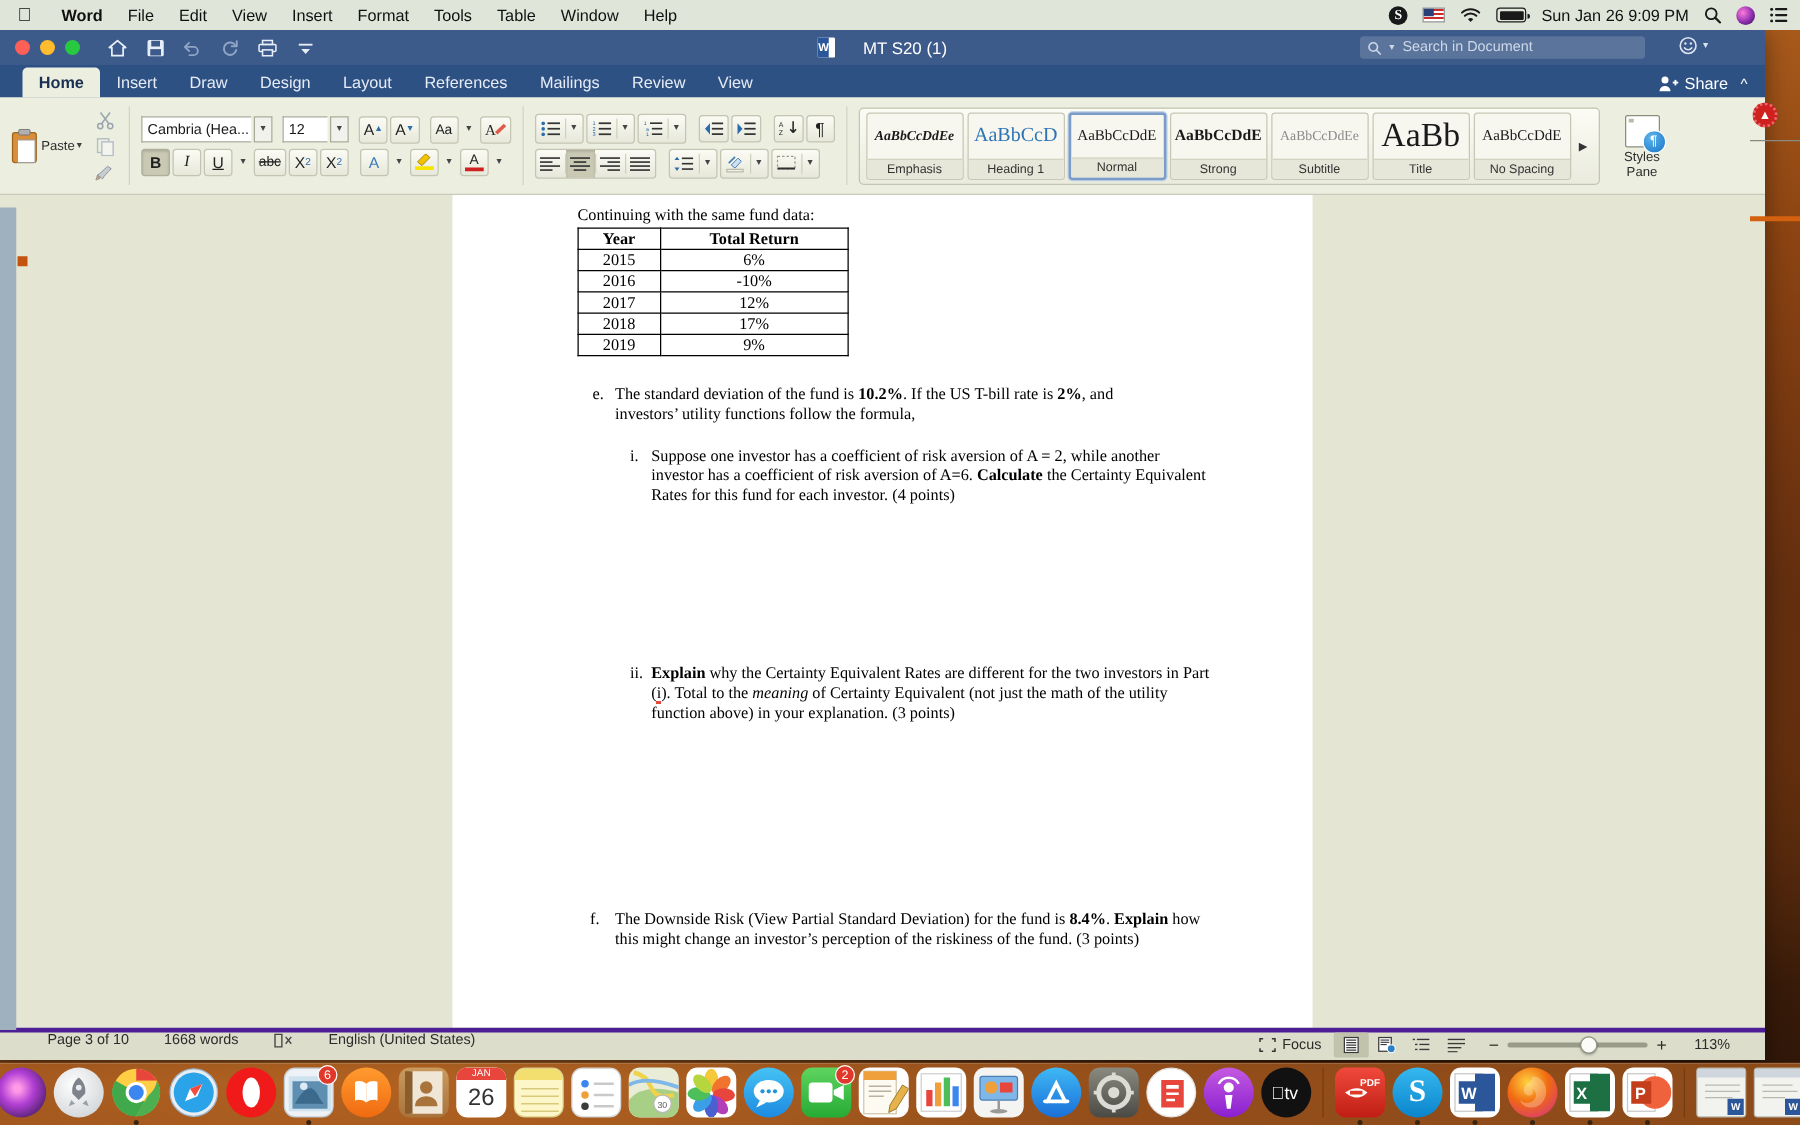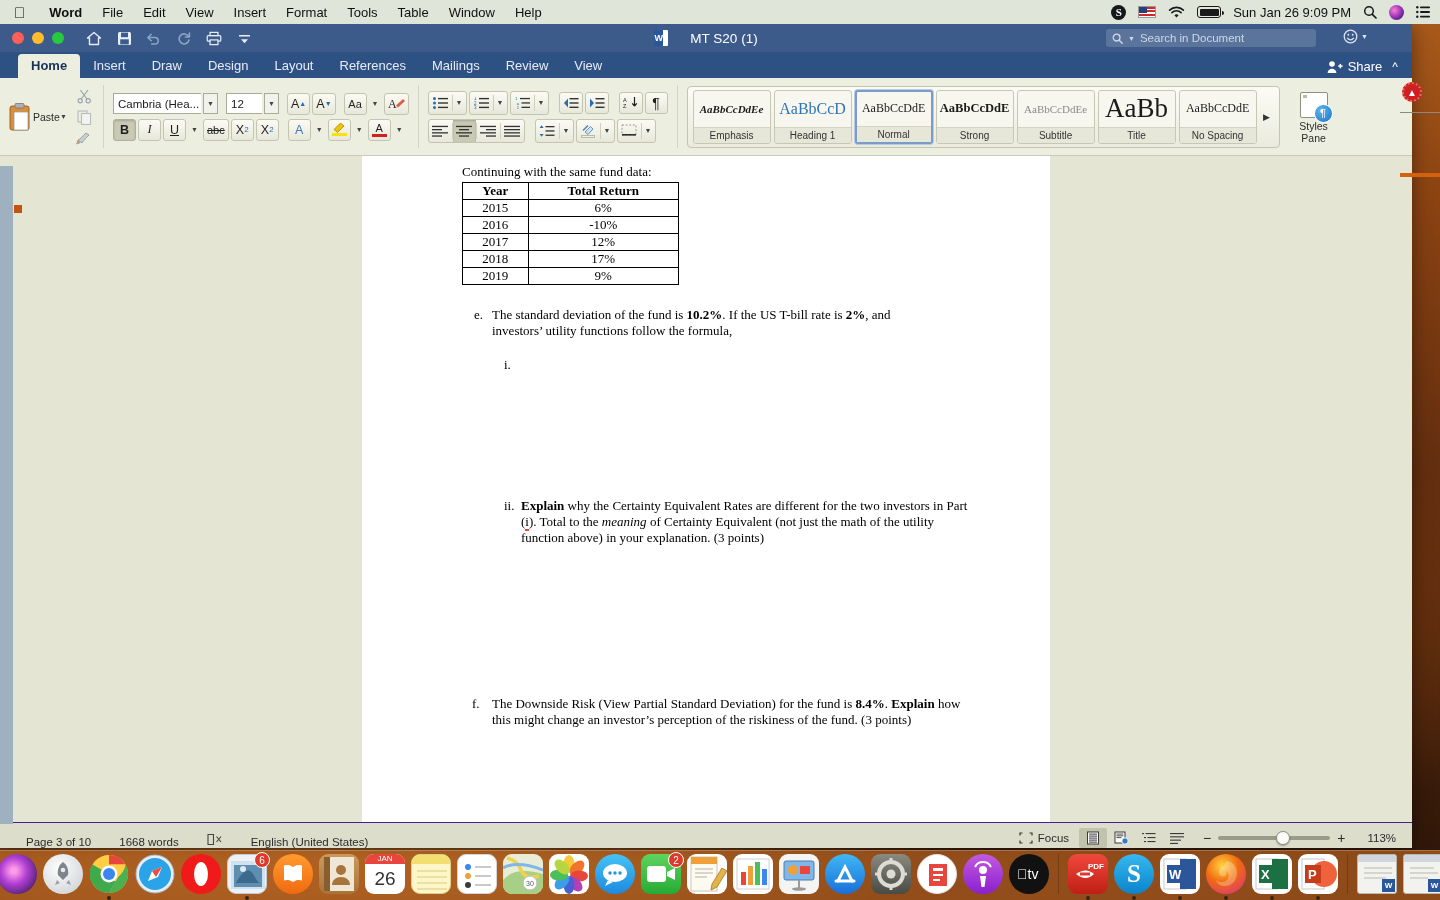--- a/index.html
+++ b/index.html
@@ -80,21 +80,21 @@
   .docicon {
     width: 14px; height: 16px; background: #fff; border-radius: 1px; position: relative;
     display: inline-block;
   }
   .docicon::before {
     content: "W"; position: absolute; left: 0; top: 0; width: 9px; height: 16px; background: #2b579a;
     color: #fff; font-size: 9px; font-weight: bold; line-height: 16px; text-align: center;
   }
   .search-wrap { position: absolute; right: 96px; top: 5px; }
   .search-box {
-    width: 210px; height: 18px; background: rgba(255,255,255,.16); border-radius: 3px;
+    width: 228px; height: 18px; background: rgba(255,255,255,.16); border-radius: 3px;
     display: flex; align-items: center; padding: 0 6px; gap: 5px; color: #cdd8e8; font-size: 11.5px;
   }
   .smiley-btn { position: absolute; right: 44px; top: 5px; display: flex; align-items: center; gap: 3px; color: #dbe4f0; }
 
   
   .ribbon-tabs {
     height: 26px; background: #2e5184; display: flex; align-items: flex-end; padding-left: 18px;
     position: relative;
   }
   .rtab {
@@ -220,22 +220,22 @@
   .spacer-2 { height: 150px; }
   .q-f { display: flex; margin: 0 0 0 110px; }
   .q-f .q-marker { width: 20px; }
   .q-f .q-body { width: 490px; }
   b { font-weight: bold; }
   i { font-style: italic; }
   .sq { border-bottom: 2px dotted #e0483a; padding-bottom: 0px; }
 
   
   .statusbar {
-    height: 26px; background: #dcdecb; border-top: 1px solid #4c1d95;
-    display: flex; align-items: flex-end; font-size: 11.5px; color: #2b2b2b; padding: 0 12px; gap: 0;
+    height: 26px; background: #dcdecb; border-top: 4px solid #4c1d95;
+    display: flex; align-items: flex-start; font-size: 11.5px; color: #2b2b2b; padding: 0 24px; gap: 0;
   }
   .sb-item { padding: 0 14px; white-space: nowrap; }
   .sb-right { margin-left: auto; display: flex; align-items: center; gap: 0; }
   .sb-btn {
     width: 28px; height: 20px; display: flex; align-items: center; justify-content: center; border-radius: 2px;
   }
   .sb-btn.active { background: #c1c3ad; }
   .zoomslider { display: flex; align-items: center; gap: 7px; margin: 0 8px 0 12px; }
   .slider-track { width: 112px; height: 4px; background: #9a9c8a; border-radius: 2px; position: relative; }
   .slider-knob {
@@ -794,20 +794,21 @@
             </table>
 
           <div class="q-e qblock">
             <div class="q-marker">e.</div>
             <div class="q-body"><span>The standard deviation of the fund is </span><b>10.2%</b><span>. If the US T-bill rate is </span><b>2%</b><span>, and investors’ utility functions follow the formula,</span></div>
           </div>
 
 
           <div class="q-sub qblock">
             <div class="q-marker">i.</div>
+            <div class="q-body"><span>Suppose one investor has a coefficient of risk aversion of A = 2, while another investor has a coefficient of risk aversion of A=6. </span><b>Calculate</b><span> the Certainty Equivalent Rates for this fund for each investor. (4 points)</span></div>
           </div>
 
           <div class="spacer-1"></div>
 
           <div class="q-sub qblock">
             <div class="q-marker">ii.</div>
             <div class="q-body"><b>Explain</b><span> why the Certainty Equivalent Rates are different for the two investors in Part (</span><span class="sq">i</span><span>). Total to the </span><i>meaning</i><span> of Certainty Equivalent (not just the math of the utility function above) in your explanation. (3 points)</span></div>
           </div>
 
           <div class="spacer-2"></div>

